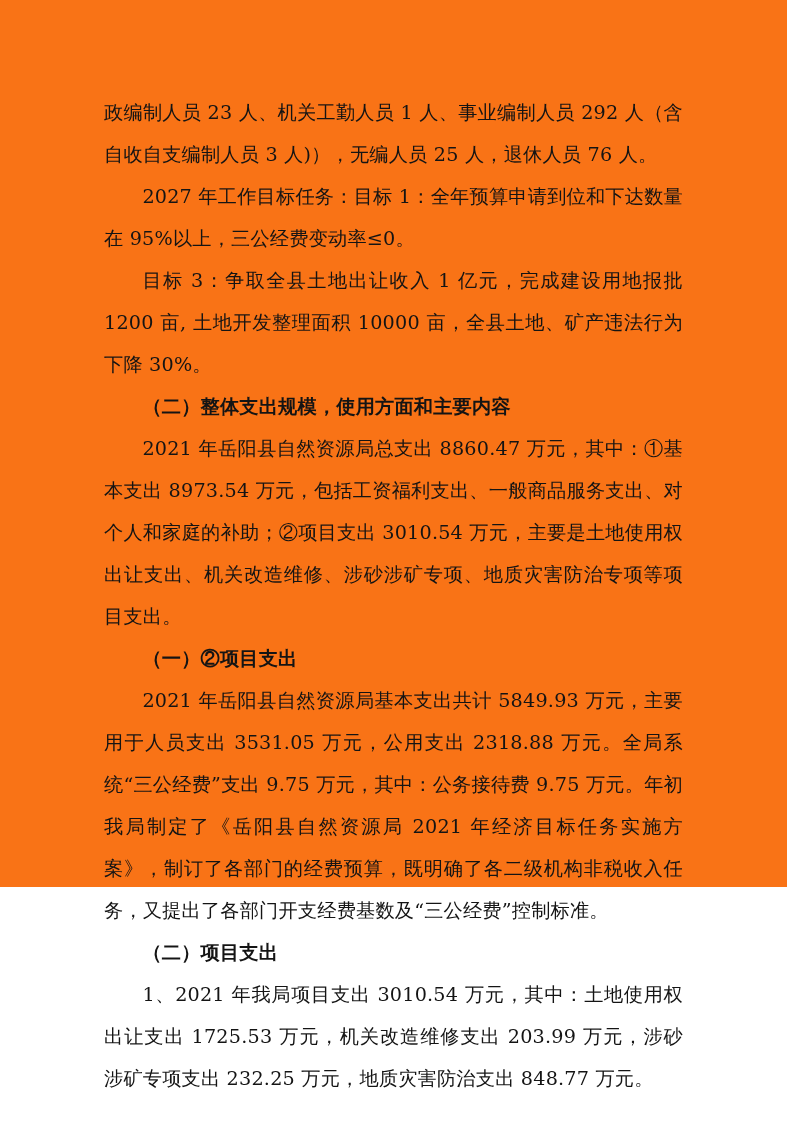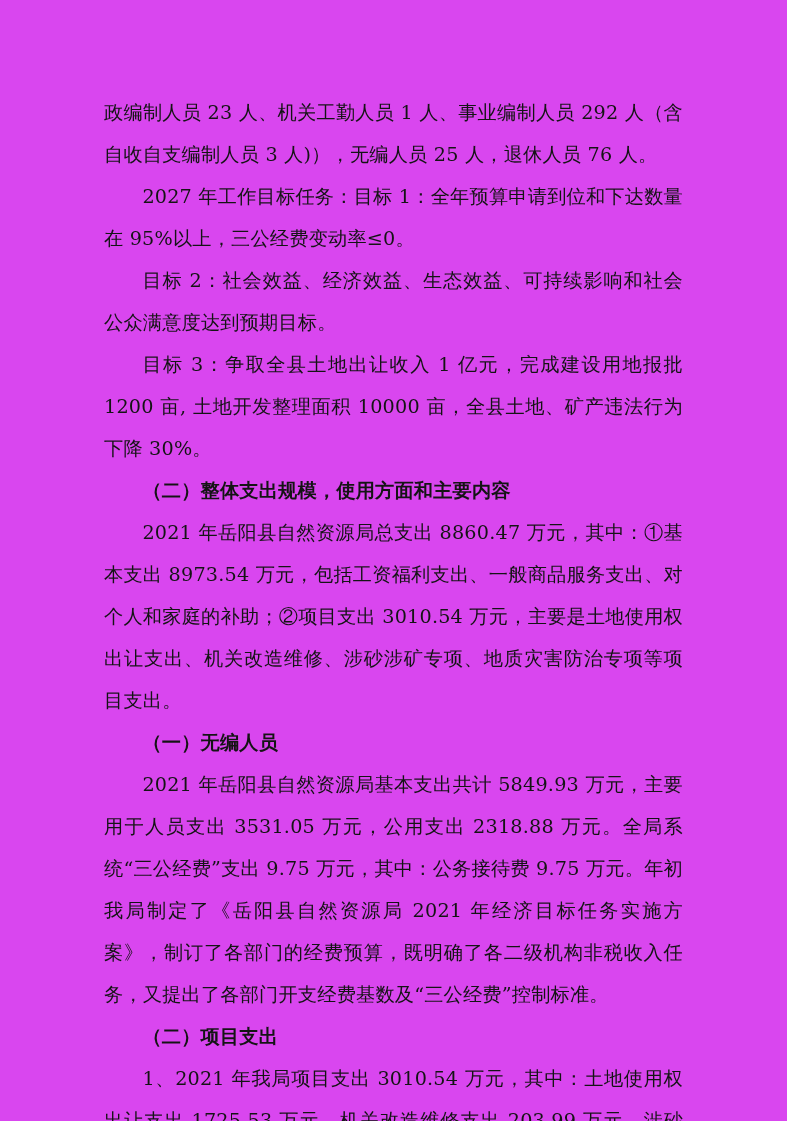--- a/index.html
+++ b/index.html
@@ -10,22 +10,22 @@
   body {
     width: 787px;
     height: 1121px;
     font-family: "DejaVu Serif", "Liberation Serif", serif;
     color: #141414;
     overflow: hidden;
   }
   .page {
     position: relative;
     width: 787px;
-    height: 1121px;
-    background: #d946ef;
+    height: 887px;
+    background: #f97316;
     box-sizing: border-box;
     padding: 92px 104px 0 104px;
   }
   .doc-body {
     font-size: 19.2px;
     line-height: 42px;
     text-align: justify;
     text-justify: inter-ideograph;
     letter-spacing: 0.2px;
   }
@@ -44,22 +44,21 @@
     font-weight: bold;
   }
 </style>
 </head>
 <body>
 
 <div class="page">
   <div class="doc-body">
     <p class="para cont">政编制人员 23 人、机关工勤人员 1 人、事业编制人员 292 人（含自收自支编制人员 3 人)），无编人员 25 人，退休人员 76 人。</p>
     <p class="para">2027 年工作目标任务：目标 1：全年预算申请到位和下达数量在 95%以上，三公经费变动率≤0。</p>
-    <p class="para">目标 2：社会效益、经济效益、生态效益、可持续影响和社会公众满意度达到预期目标。</p>
     <p class="para">目标 3：争取全县土地出让收入 1 亿元，完成建设用地报批 1200 亩, 土地开发整理面积 10000 亩，全县土地、矿产违法行为下降 30%。</p>
     <p class="heading">（二）整体支出规模，使用方面和主要内容</p>
     <p class="para">2021 年岳阳县自然资源局总支出 8860.47 万元，其中：①基本支出 8973.54 万元，包括工资福利支出、一般商品服务支出、对个人和家庭的补助；②项目支出 3010.54 万元，主要是土地使用权出让支出、机关改造维修、涉砂涉矿专项、地质灾害防治专项等项目支出。</p>
-    <p class="heading">（一）无编人员</p>
+    <p class="heading">（一）②项目支出</p>
     <p class="para">2021 年岳阳县自然资源局基本支出共计 5849.93 万元，主要用于人员支出 3531.05 万元，公用支出 2318.88 万元。全局系统“三公经费”支出 9.75 万元，其中：公务接待费 9.75 万元。年初我局制定了《岳阳县自然资源局 2021 年经济目标任务实施方案》，制订了各部门的经费预算，既明确了各二级机构非税收入任务，又提出了各部门开支经费基数及“三公经费”控制标准。</p>
     <p class="heading">（二）项目支出</p>
     <p class="para">1、2021 年我局项目支出 3010.54 万元，其中：土地使用权出让支出 1725.53 万元，机关改造维修支出 203.99 万元，涉砂涉矿专项支出 232.25 万元，地质灾害防治支出 848.77 万元。</p>
   </div>
 </div>
 
 </body></html>

